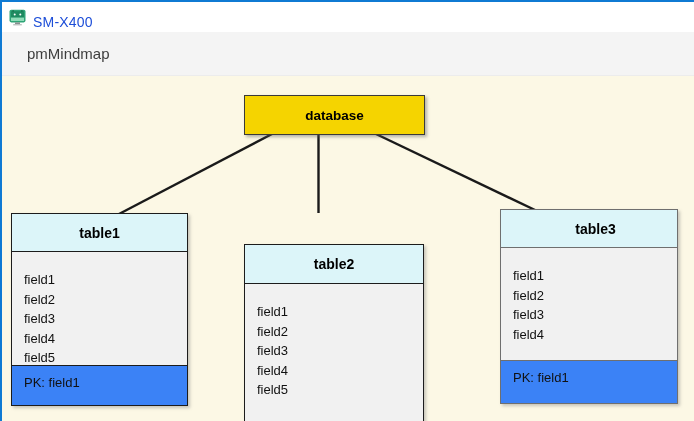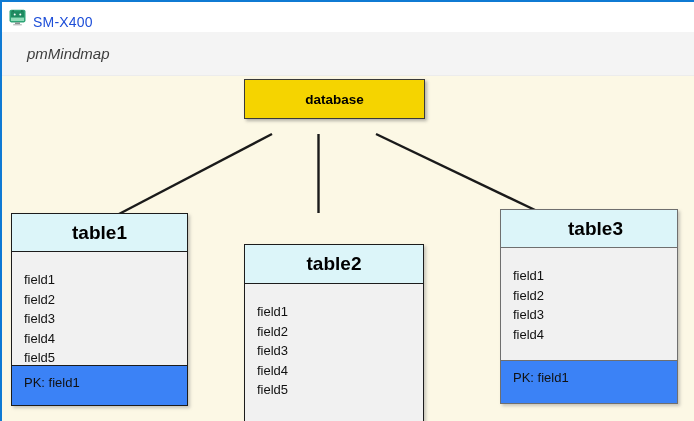--- a/index.html
+++ b/index.html
@@ -20,50 +20,49 @@
   }
   .app-icon{width:17px;height:17px;margin-left:7px;flex:0 0 auto;}
   .title-text{
     margin-left:7px;font-size:14px;color:#1d4ed8;letter-spacing:.2px;margin-top:9px;
   }
   
   .menubar{
     position:absolute;left:0;top:30px;width:100%;height:43px;
     background:#f4f4f4;display:flex;align-items:center;
     border-bottom:1px solid #ececec;
-    font-style:italic;
   }
   .menubar-label{
     margin-left:25px;font-size:15px;color:#3d3d3d;
   }
   
   .canvas{
     position:absolute;left:0;top:74px;width:100%;height:345px;
     background:#fcf8e5;
   }
   .links{position:absolute;left:0;top:0;width:100%;height:100%;}
   
   .root-node{
-    position:absolute;left:242px;top:3px;width:181px;height:40px;
+    position:absolute;left:242px;top:19px;width:181px;height:40px;
     background:#f5d400;border:1.5px solid #3a3a3a;box-sizing:border-box;
     display:flex;align-items:center;justify-content:center;
     font-size:13.5px;font-weight:bold;color:#000;
     box-shadow:2px 2px 3px rgba(90,90,90,.45);
   }
   .tnode{
     position:absolute;box-sizing:border-box;
     border:1.5px solid #1c1c1c;background:#f1f1f1;
     display:flex;flex-direction:column;
     box-shadow:2px 2px 3px rgba(120,120,120,.4);
   }
   .tnode.gray{border-color:#6f6f6f;}
   .thead{
     flex:0 0 auto;background:#dcf5f9;
     display:flex;align-items:center;justify-content:center;
-    font-size:19px;font-weight:bold;color:#000;
+    font-size:14px;font-weight:bold;color:#000;
     border-bottom:1.5px solid #1c1c1c;
   }
   .tnode.gray .thead{border-bottom-color:#6f6f6f;padding-left:13px;}
   .tbody{
     flex:1 1 auto;background:#f1f1f1;padding:18px 12px;
     font-size:13px;color:#111;line-height:19.5px;overflow:hidden;
   }
   .tpk{
     flex:0 0 auto;background:#3b82f6;
     border-top:1.5px solid #1c1c1c;

